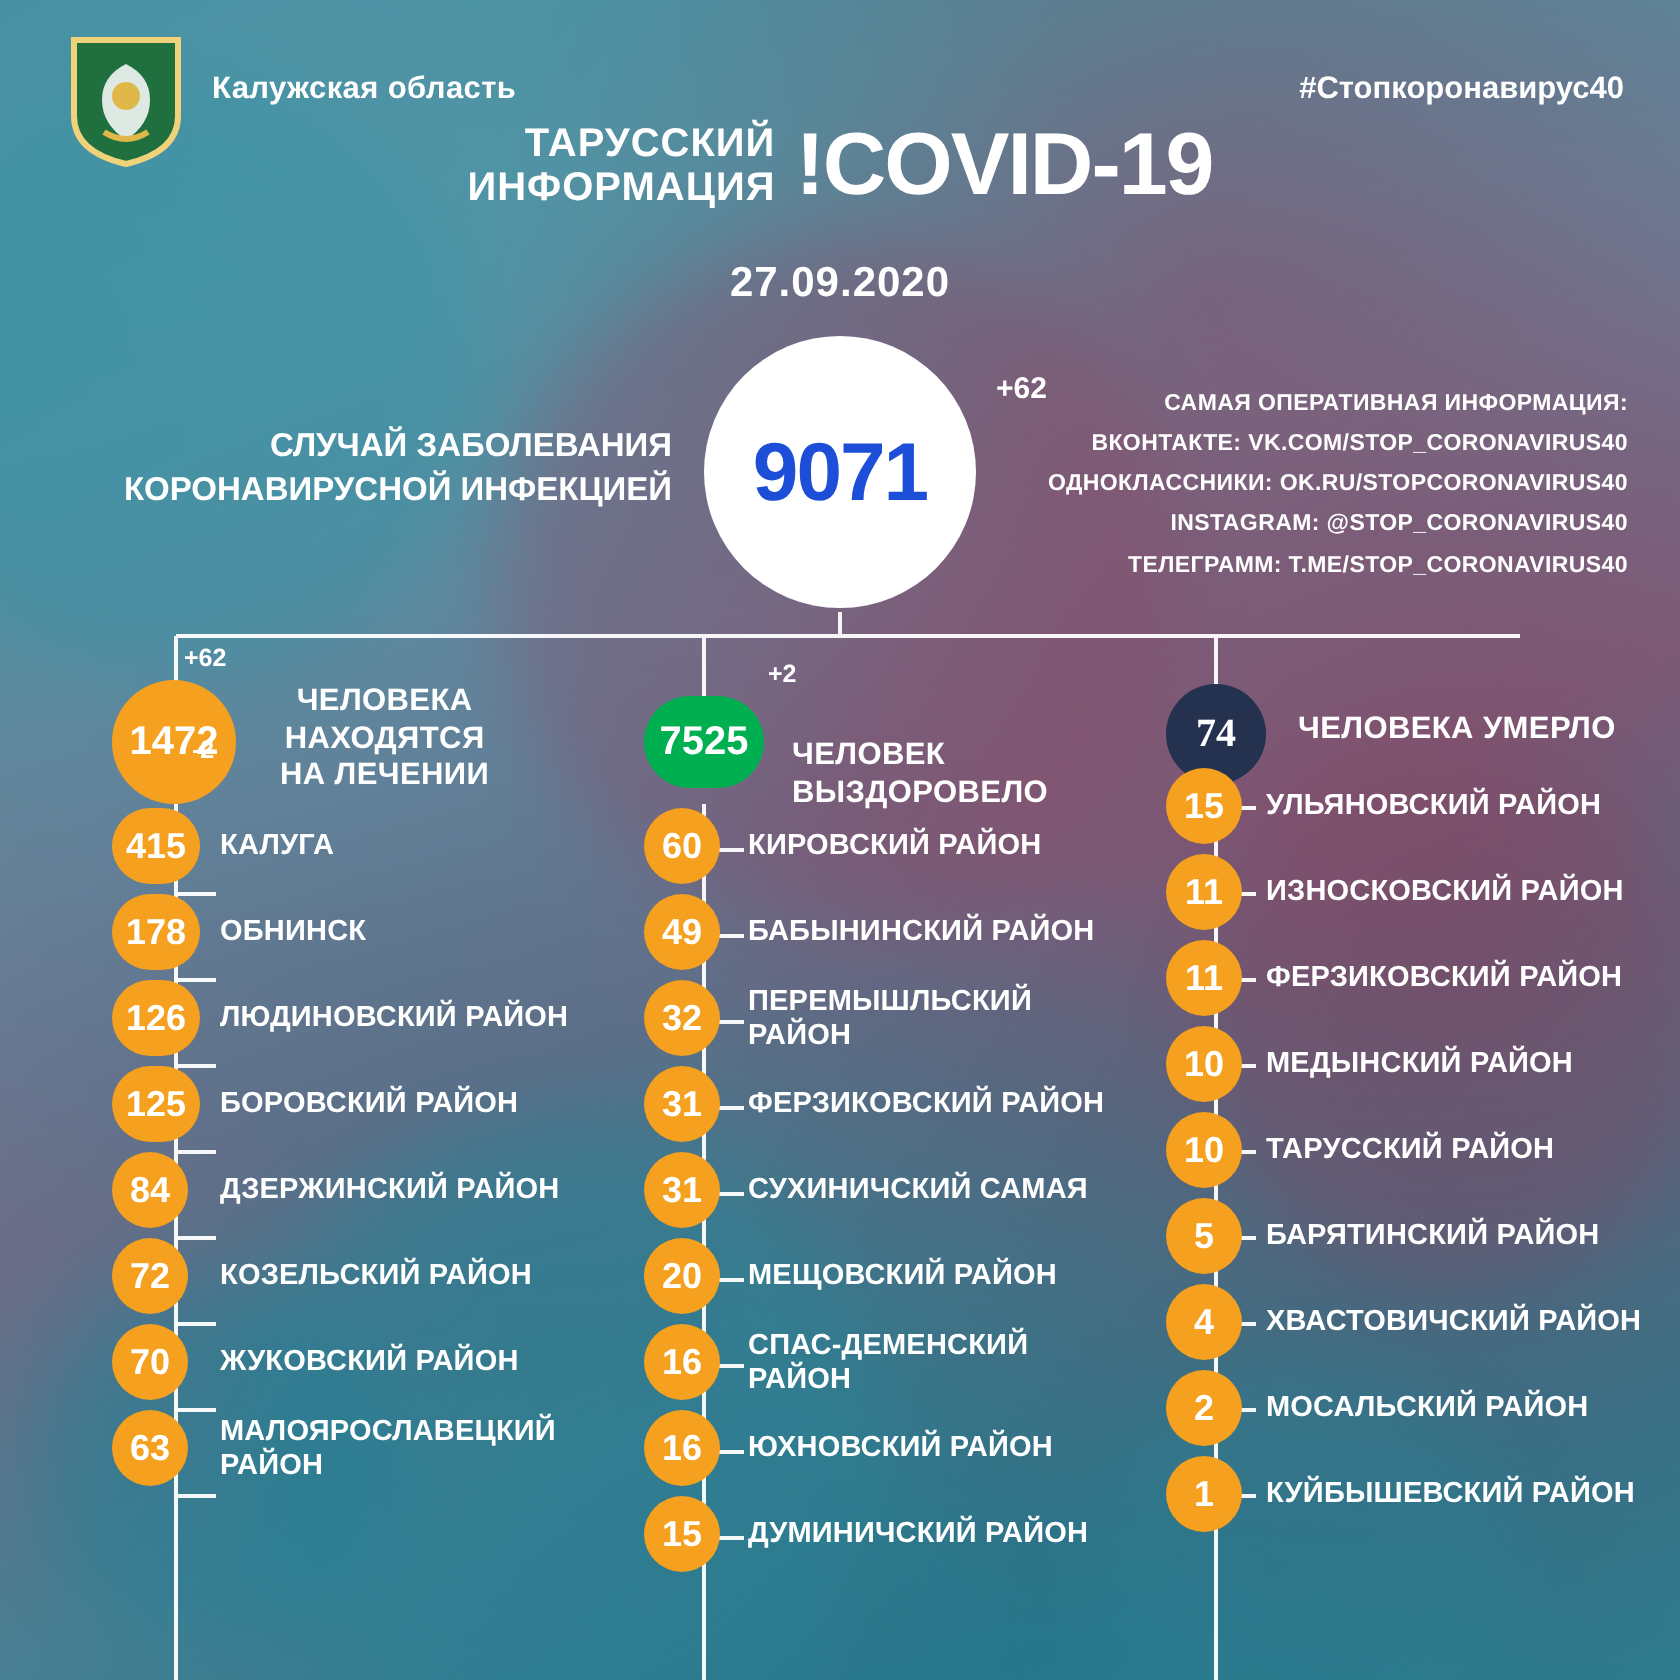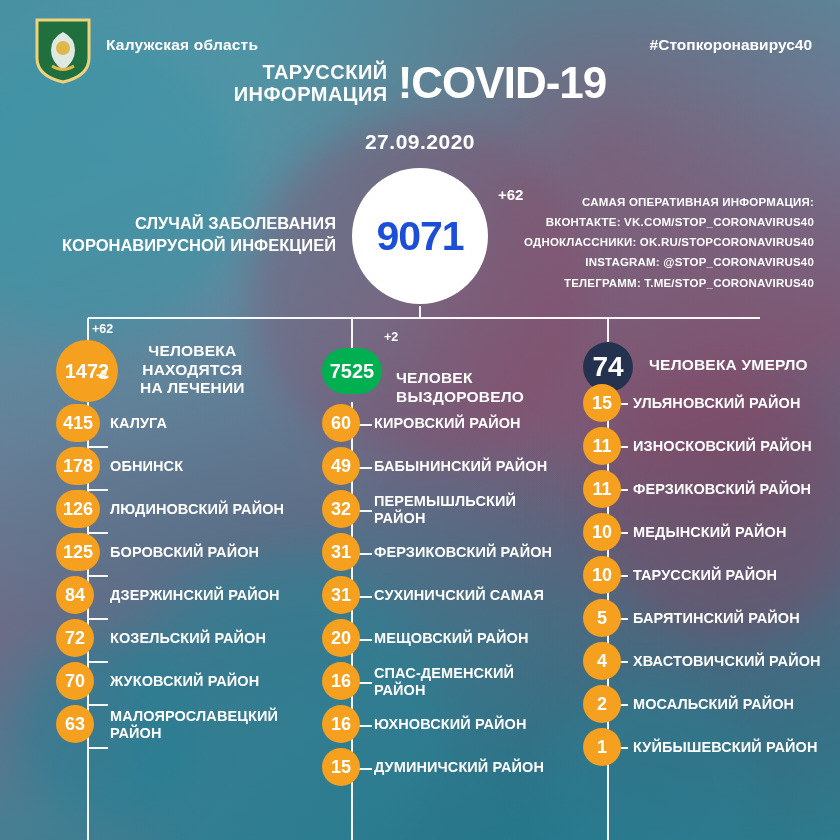--- a/index.html
+++ b/index.html
@@ -62,21 +62,21 @@
   .bubble{
     position:absolute;top:0;border-radius:50%;
     display:flex;align-items:center;justify-content:center;
     font-weight:bold;color:#fff;
   }
   .bub-orange{background:#f5a01e;}
   .bub-green{background:#00b050;}
   .bub-navy{background:#24324f;}
   .b-1472{left:0;width:62px;height:62px;font-size:20px;}
   .b-7525{left:0;width:60px;height:46px;border-radius:26px;font-size:20px;top:8px;}
-  .b-74{left:0;width:50px;height:50px;font-size:28px;top:2px;}
+  .b-74{left:0;width:50px;height:50px;font-size:20px;top:2px;font-family:Liberation Serif, serif;}
   .head-label{position:absolute;font-size:15.5px;font-weight:bold;line-height:1.2;letter-spacing:.2px;}
   .hl1{left:84px;top:2px;text-align:center;}
   .hl2{left:74px;top:9px;margin-top:20px;}
   .hl3{left:66px;top:16px;}
   .badge{position:absolute;font-size:12.5px;font-weight:bold;}
   .bd-plus62{left:36px;top:-18px;color:#ffffff;}
   .bd-minus2{left:40px;top:28px;color:#ffffff;}
   .bd-plus2{left:62px;top:-10px;color:#ffffff;}
 
   .rows{position:absolute;left:0;top:62px;width:100%;}

